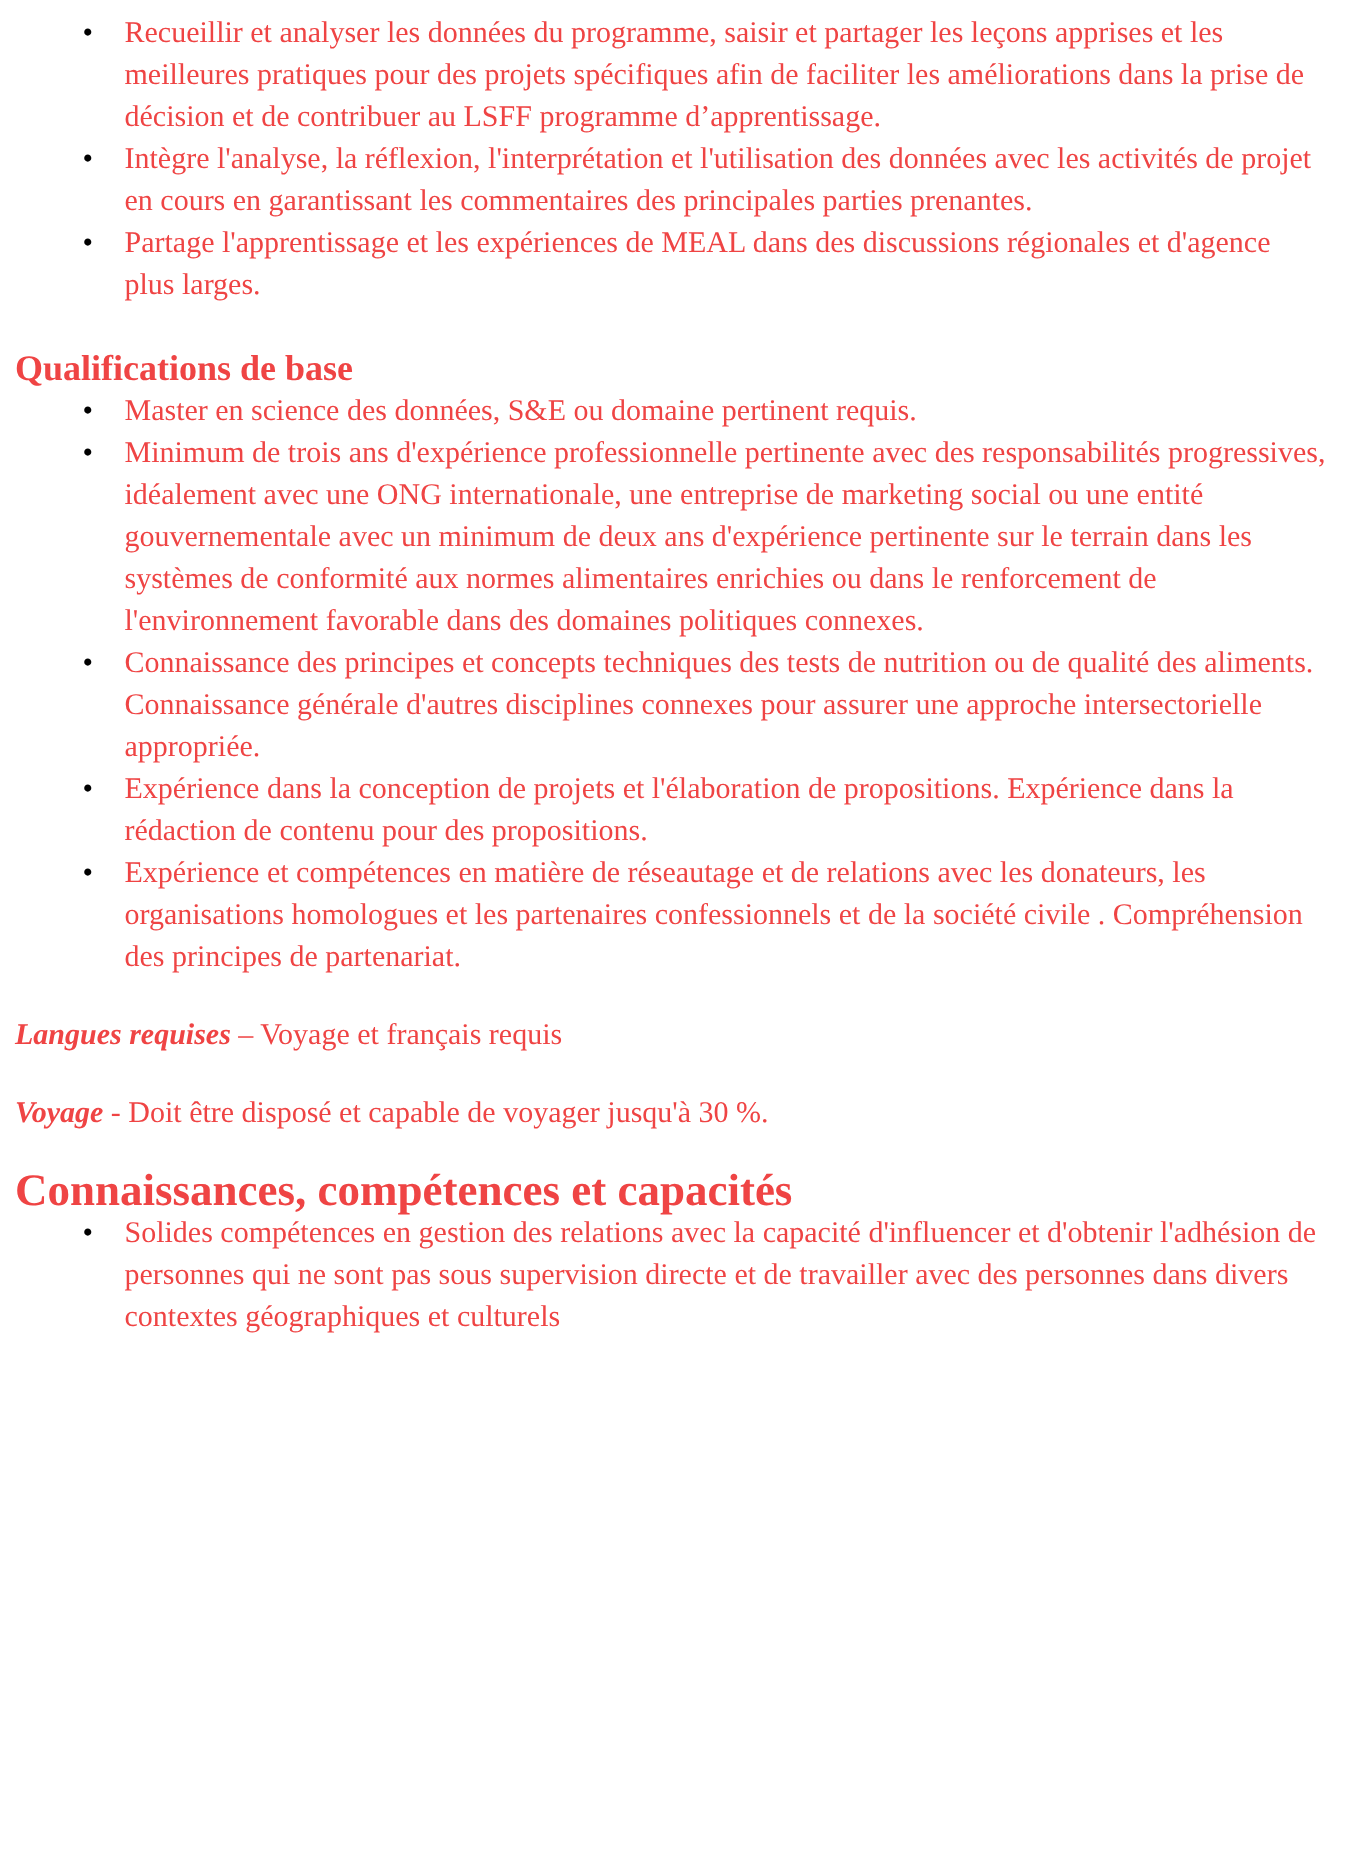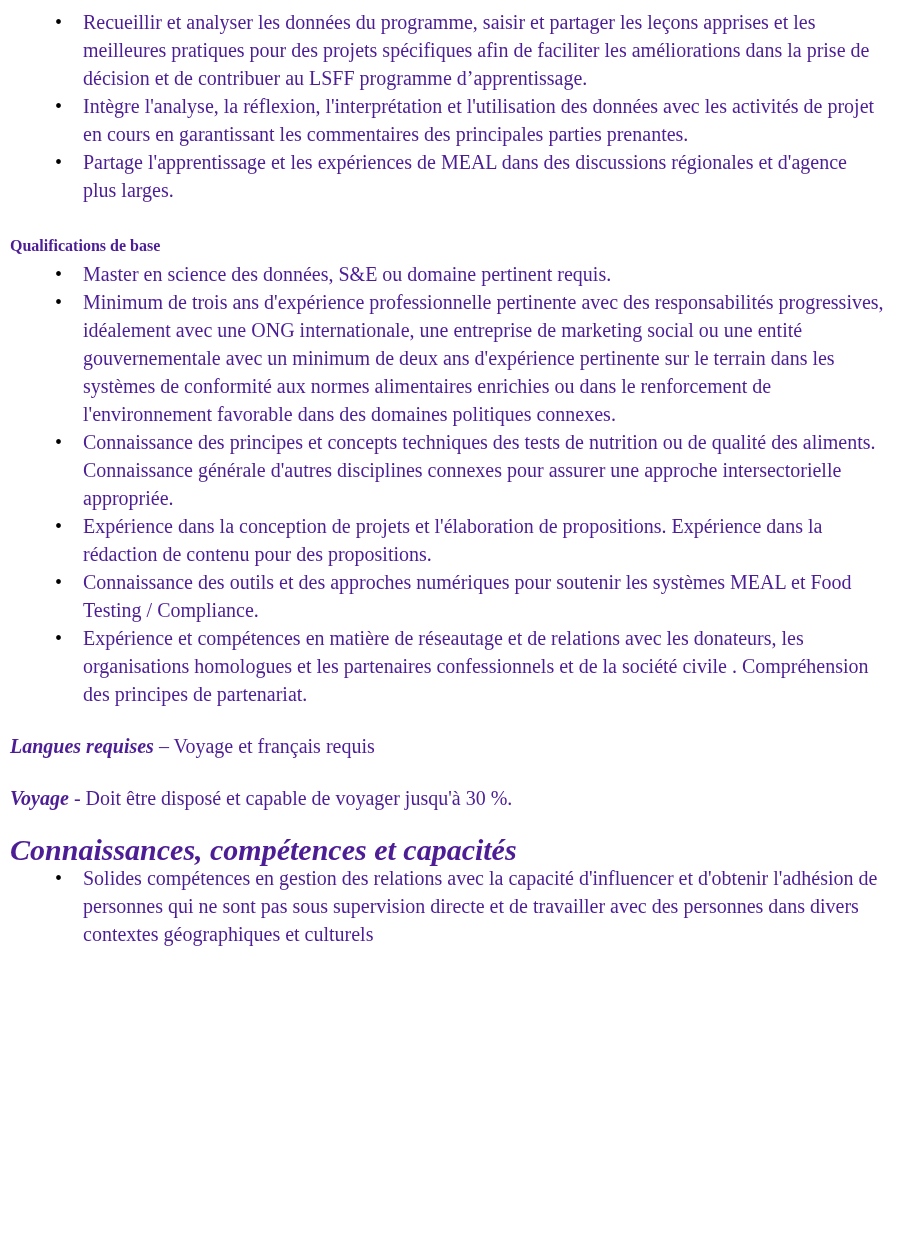--- a/index.html
+++ b/index.html
@@ -13,21 +13,21 @@
     overflow: hidden;
   }
   .page {
     box-sizing: border-box;
     width: 900px;
     height: 1230px;
     padding: 8px 15px 0 10px;
     font-family: "Liberation Serif", "DejaVu Serif", serif;
     font-size: 20px;
     line-height: 28px;
-    color: #4c1d95;
+    color: #ef4444;
     background: #ffffff;
   }
   ul.bullets {
     margin: 0;
     padding: 0 0 0 73px;
     list-style: none;
   }
   ul.bullets li {
     position: relative;
     margin: 0;
@@ -36,56 +36,54 @@
   ul.bullets li::before {
     content: "\2022";
     position: absolute;
     left: -28px;
     top: 0;
     font-size: 20px;
     color: #000000;
   }
   .heading-bold {
     margin: 28px 0 0 0;
-    font-size: 16px;
+    font-size: 24px;
     font-weight: bold;
     line-height: 28px;
   }
   .para {
     margin: 24px 0 0 0;
   }
   .label-bi {
     font-weight: bold;
     font-style: italic;
   }
   .heading-bi {
     margin: 24px 0 0 0;
     font-weight: bold;
-    font-style: italic;
   }
 </style>
 </head>
 <body>
 
 <div class="page">
 
   <ul class="bullets">
     <li>Recueillir et analyser les données du programme, saisir et partager les leçons apprises et les meilleures pratiques pour des projets spécifiques afin de faciliter les améliorations dans la prise de décision et de contribuer au LSFF programme d’apprentissage.</li>
     <li>Intègre l'analyse, la réflexion, l'interprétation et l'utilisation des données avec les activités de projet en cours en garantissant les commentaires des principales parties prenantes.</li>
     <li>Partage l'apprentissage et les expériences de MEAL dans des discussions régionales et d'agence plus larges.</li>
   </ul>
 
   <h2 class="heading-bold">Qualifications de base</h2>
 
   <ul class="bullets">
     <li>Master en science des données, S&amp;E ou domaine pertinent requis.</li>
     <li>Minimum de trois ans d'expérience professionnelle pertinente avec des responsabilités progressives, idéalement avec une ONG internationale, une entreprise de marketing social ou une entité gouvernementale avec un minimum de deux ans d'expérience pertinente sur le terrain dans les systèmes de conformité aux normes alimentaires enrichies ou dans le renforcement de l'environnement favorable dans des domaines politiques connexes.</li>
     <li>Connaissance des principes et concepts techniques des tests de nutrition ou de qualité des aliments. Connaissance générale d'autres disciplines connexes pour assurer une approche intersectorielle appropriée.</li>
     <li>Expérience dans la conception de projets et l'élaboration de propositions. Expérience dans la rédaction de contenu pour des propositions.</li>
-    <li>Connaissance des outils et des approches numériques pour soutenir les systèmes MEAL et Food Testing / Compliance.</li>
     <li>Expérience et compétences en matière de réseautage et de relations avec les donateurs, les organisations homologues et les partenaires confessionnels et de la société civile . Compréhension des principes de partenariat.</li>
   </ul>
 
   <p class="para"><span class="label-bi">Langues requises</span><span> – Voyage et français requis</span></p>
 
   <p class="para"><span class="label-bi">Voyage</span><span> - Doit être disposé et capable de voyager jusqu'à 30 %.</span></p>
 
   <h2 class="heading-bi">Connaissances, compétences et capacités</h2>
 
   <ul class="bullets">

